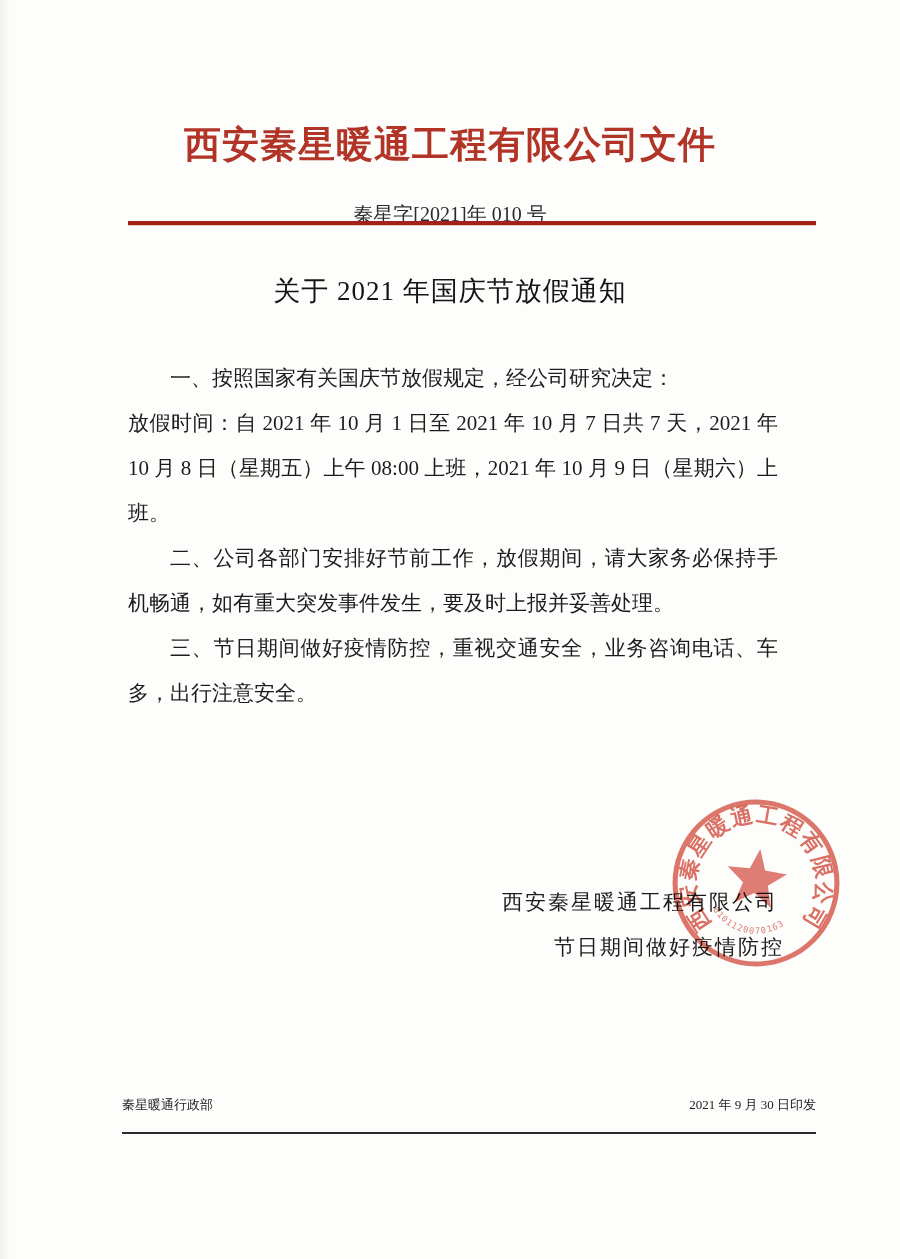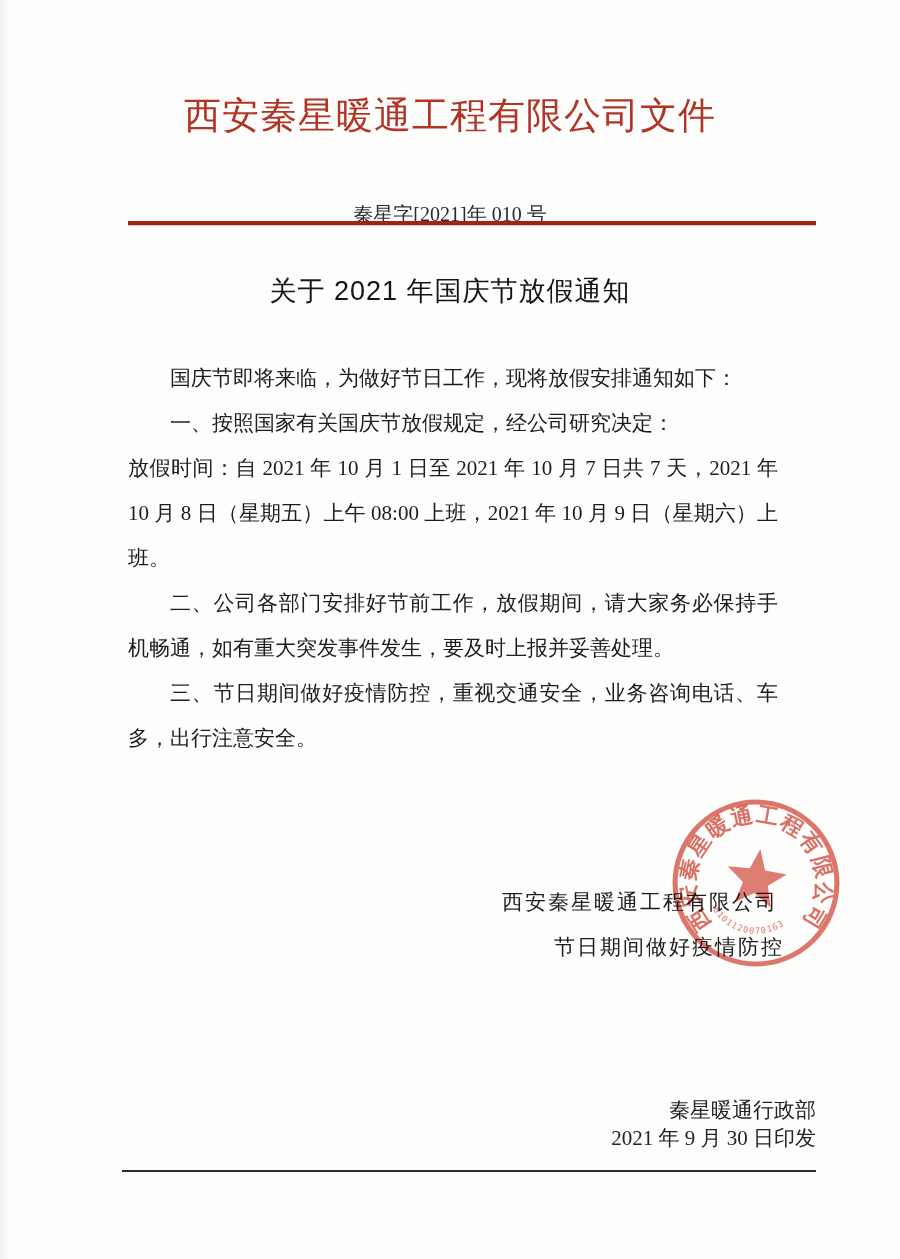--- a/index.html
+++ b/index.html
@@ -6,39 +6,39 @@
   .page{
     position:relative;
     width:900px;height:1259px;
     margin:0 auto;
     background:linear-gradient(90deg,#f2f1ef 0px,#fdfdfc 10px,#fdfdfc 100%);
     overflow:hidden;
     font-family:"Liberation Serif","DejaVu Serif",serif;
     color:#1f1f1f;
   }
   .letterhead{
-    position:absolute;top:91px;left:0;width:100%;
+    position:absolute;top:120px;left:0;width:100%;
     text-align:center;
-    font-size:37px;font-weight:normal;letter-spacing:1px;
+    font-size:37px;font-weight:bold;letter-spacing:1px;
     color:#b23427;
     font-family:"Liberation Serif","DejaVu Serif",serif;
   }
   .doc-number{
     position:absolute;top:193px;left:0;width:100%;
     text-align:center;font-size:20px;color:#2a2a2a;margin-top:8px;
   }
   .red-rule{
     position:absolute;top:221px;left:128px;width:688px;height:4px;
     background:#a2221a;
     box-shadow:0 1px 0 rgba(162,34,26,.25);
   }
   .doc-title{
     position:absolute;top:273px;left:0;width:100%;
     text-align:center;font-size:27px;color:#141414;
-    font-family:Liberation Sans, sans-serif;
+    font-family:Liberation Serif, serif;
     letter-spacing:1px;
   }
   .body-text{
     position:absolute;top:356px;left:128px;width:650px;
     font-size:21px;line-height:45px;
     text-align:justify;
     color:#1c1c1c;
   }
   .body-text p{margin:0;text-indent:2em;}
   .body-text p.no-indent{text-indent:0;}
@@ -52,41 +52,39 @@
   }
   .seal{
     position:absolute;left:668px;top:795px;width:176px;height:176px;
     mix-blend-mode:multiply;
     opacity:.92;
     filter:blur(.3px);
   }
   .footer{
     position:absolute;top:1096px;left:122px;width:694px;
     display:flex;justify-content:space-between;align-items:flex-end;
-    font-size:21px;color:#222;
+    font-size:13px;color:#222;
     padding-bottom:18px;
     border-bottom:2px solid #2b2b2b;
-    flex-direction:column;
   }
 </style>
 </head>
 <body>
 
 <div class="page">
 
   <div class="letterhead">西安秦星暖通工程有限公司文件</div>
 
   <div class="doc-number">秦星字[2021]年 010 号</div>
 
   <div class="red-rule"></div>
 
   <div class="doc-title">关于 2021 年国庆节放假通知</div>
 
   <div class="body-text">
-    <p>国庆节即将来临，为做好节日工作，现将放假安排通知如下：</p>
     <p>一、按照国家有关国庆节放假规定，经公司研究决定：</p>
     <p class="no-indent">放假时间：自 2021 年 10 月 1 日至 2021 年 10 月 7 日共 7 天，2021 年 10 月 8 日（星期五）上午 08:00 上班，2021 年 10 月 9 日（星期六）上班。</p>
     <p>二、公司各部门安排好节前工作，放假期间，请大家务必保持手机畅通，如有重大突发事件发生，要及时上报并妥善处理。</p>
     <p>三、节日期间做好疫情防控，重视交通安全，业务咨询电话、车多，出行注意安全。</p>
   </div>
 
   <div class="signature-company">西安秦星暖通工程有限公司</div>
 
   <div class="signature-date">节日期间做好疫情防控</div>
 

